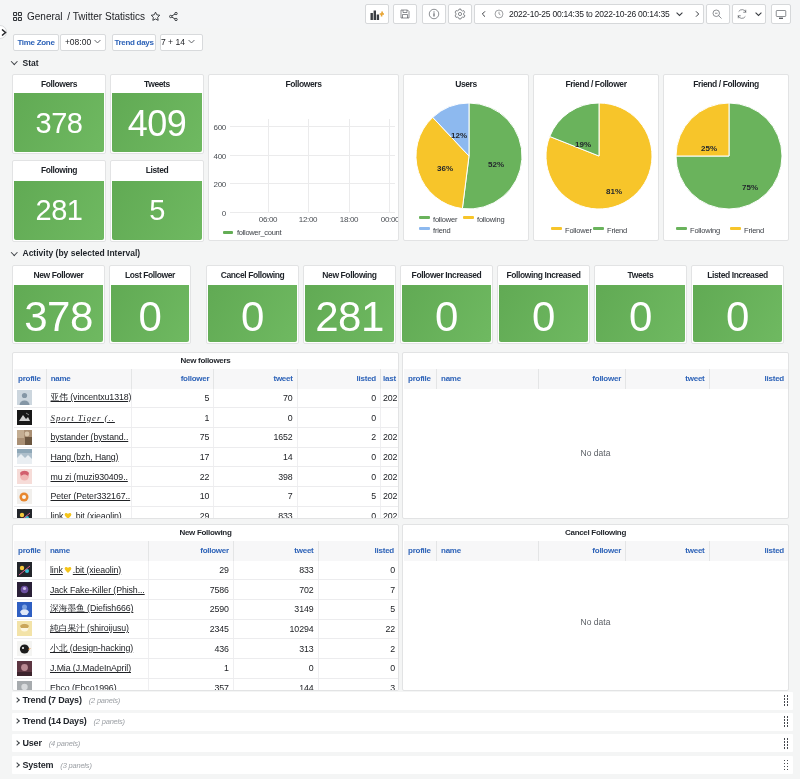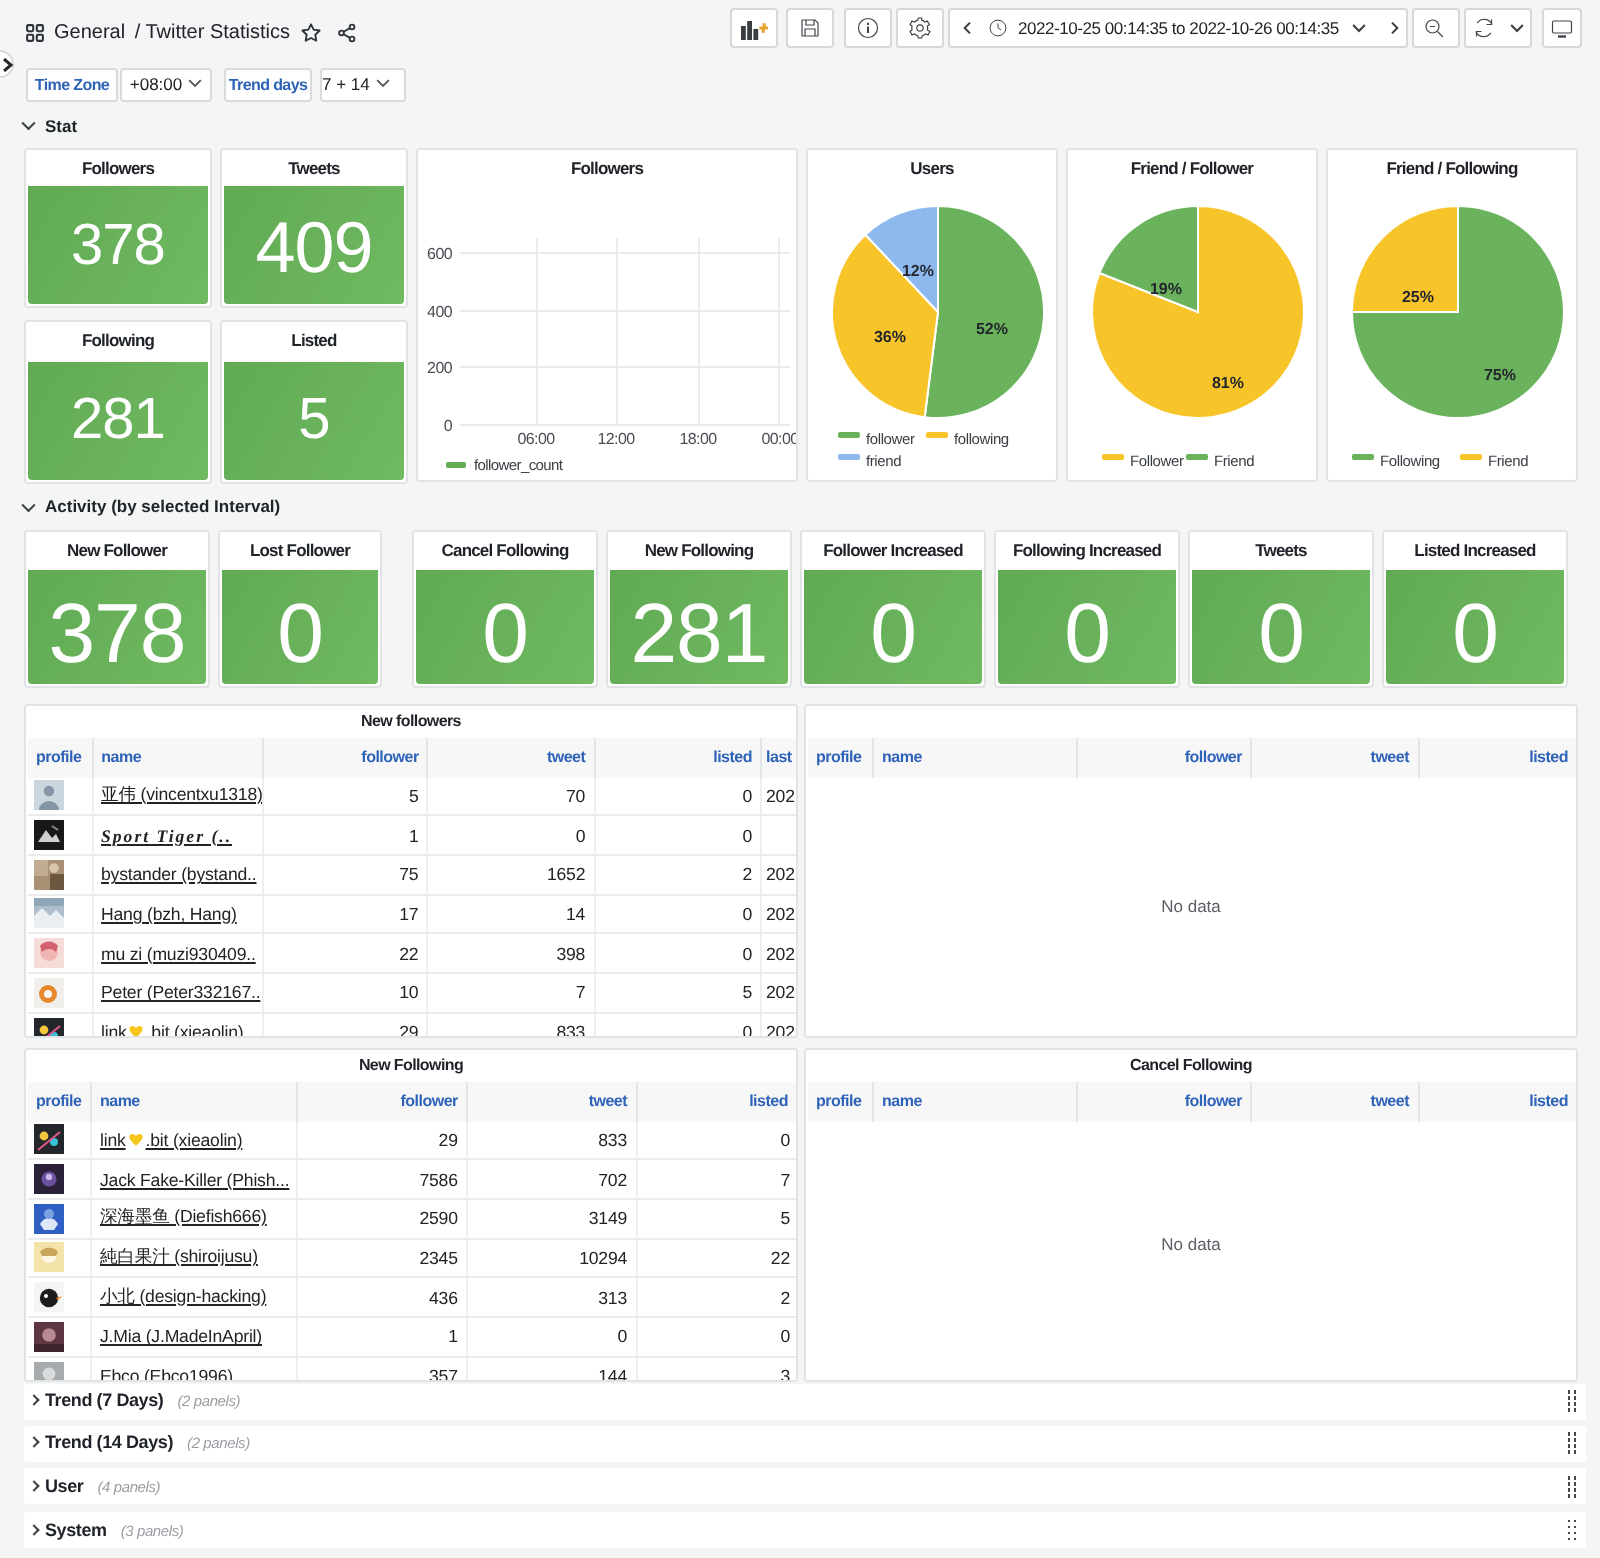--- a/index.html
+++ b/index.html
@@ -346,21 +346,21 @@
 </div>
 <div class="trow" style="left:1px;top:55.2px;width:385px;height:19.7px">
 <div class="c" style="width:33px;padding:0">
         <svg class="avatar" viewBox="0 0 15 15">
           <rect width="15" height="15" fill="#181818"></rect>
           <path d="M2 11l4-6 3 4 2-2 2 4z" fill="#cfcfcf"></path>
           <path d="M9 3l3 2" stroke="#888" stroke-width="1"></path>
         </svg>
       </div>
 <div class="c" style="width:87px">
-        <span class="nm" style="font-family:'Liberation Serif',serif;font-style:italic;font-weight:bold;letter-spacing:1px">Sport Tiger (..</span>
+        <span class="nm" style="font-family:'Liberation Serif',serif;font-style:italic;font-weight:normal;letter-spacing:1px">Sport Tiger (..</span>
       </div>
 <div class="c num" style="width:83px">1</div>
 <div class="c num" style="width:84.5px">0</div>
 <div class="c num" style="width:84.5px">0</div>
 <div class="c" style="width:18px;padding:0 0 0 2px;flex-shrink:0"></div>
 </div>
 <div class="trow" style="left:1px;top:74.9px;width:385px;height:19.7px">
 <div class="c" style="width:33px;padding:0">
         <svg class="avatar" viewBox="0 0 15 15">
           <rect width="15" height="15" fill="#a98f74"></rect>

